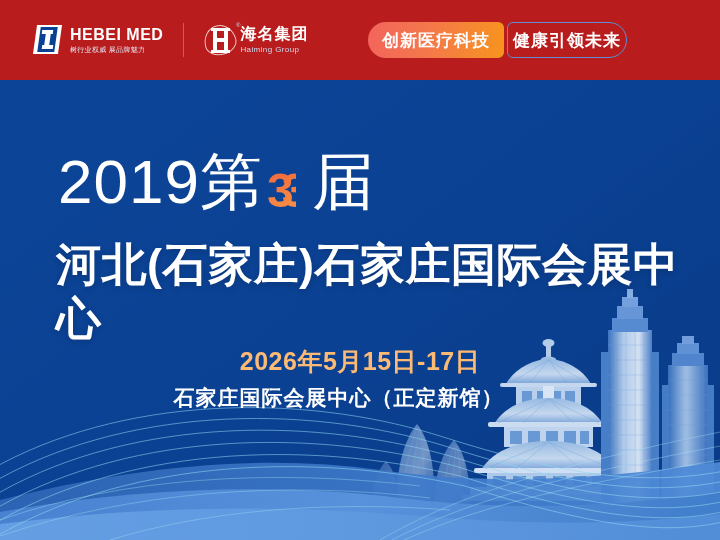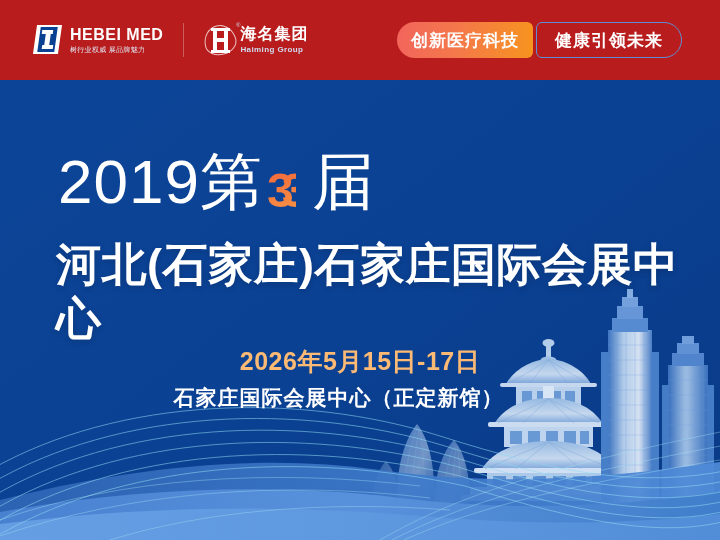--- a/index.html
+++ b/index.html
@@ -81,40 +81,40 @@
   .hm-mark .post.bot{ left:7px; top:28px; width:19px; height:3px; }
   .hm-mark .reg{
     position:absolute; right:-2px; top:0;
     color:#cfdcf2; font-size:6px;
   }
   .hm-txt .l1{
     color:#ffffff; font-size:16px; font-weight:bold;
     letter-spacing:1px; line-height:18px;
   }
   .hm-txt .l2{
-    color:#cfdcf2; font-size:8px; font-weight:bold;
+    color:#cfdcf2; font-size:8px; font-weight:normal;
     letter-spacing:.4px; line-height:11px; margin-top:1px;
   }
 
   
   .slogan{
-    position:absolute; left:397px; top:22px;
+    position:absolute; left:368px; top:22px;
     height:36px; display:flex; align-items:stretch;
     z-index:7;
   }
   .slogan-left{
     display:flex; align-items:center; justify-content:center;
     padding:0 14px;
     background:linear-gradient(95deg,#f2655c 0%,#f4784a 45%,#f7941e 100%);
     border-radius:18px 6px 6px 18px;
     color:#ffffff; font-size:17px; font-weight:bold; letter-spacing:1px;
   }
   .slogan-right{
     display:flex; align-items:center; justify-content:center;
-    padding:0 18px; margin-left:3px;
+    padding:0 5px; margin-left:3px;
     border:1.5px solid #5e8ed6;
     border-radius:6px 18px 18px 6px;
     color:#ffffff; font-size:17px; font-weight:bold; letter-spacing:1px;
   }
 
   
   .content{ position:absolute; inset:0; z-index:5; }
 
   .line-year{
     position:absolute; left:58px; top:146px;

